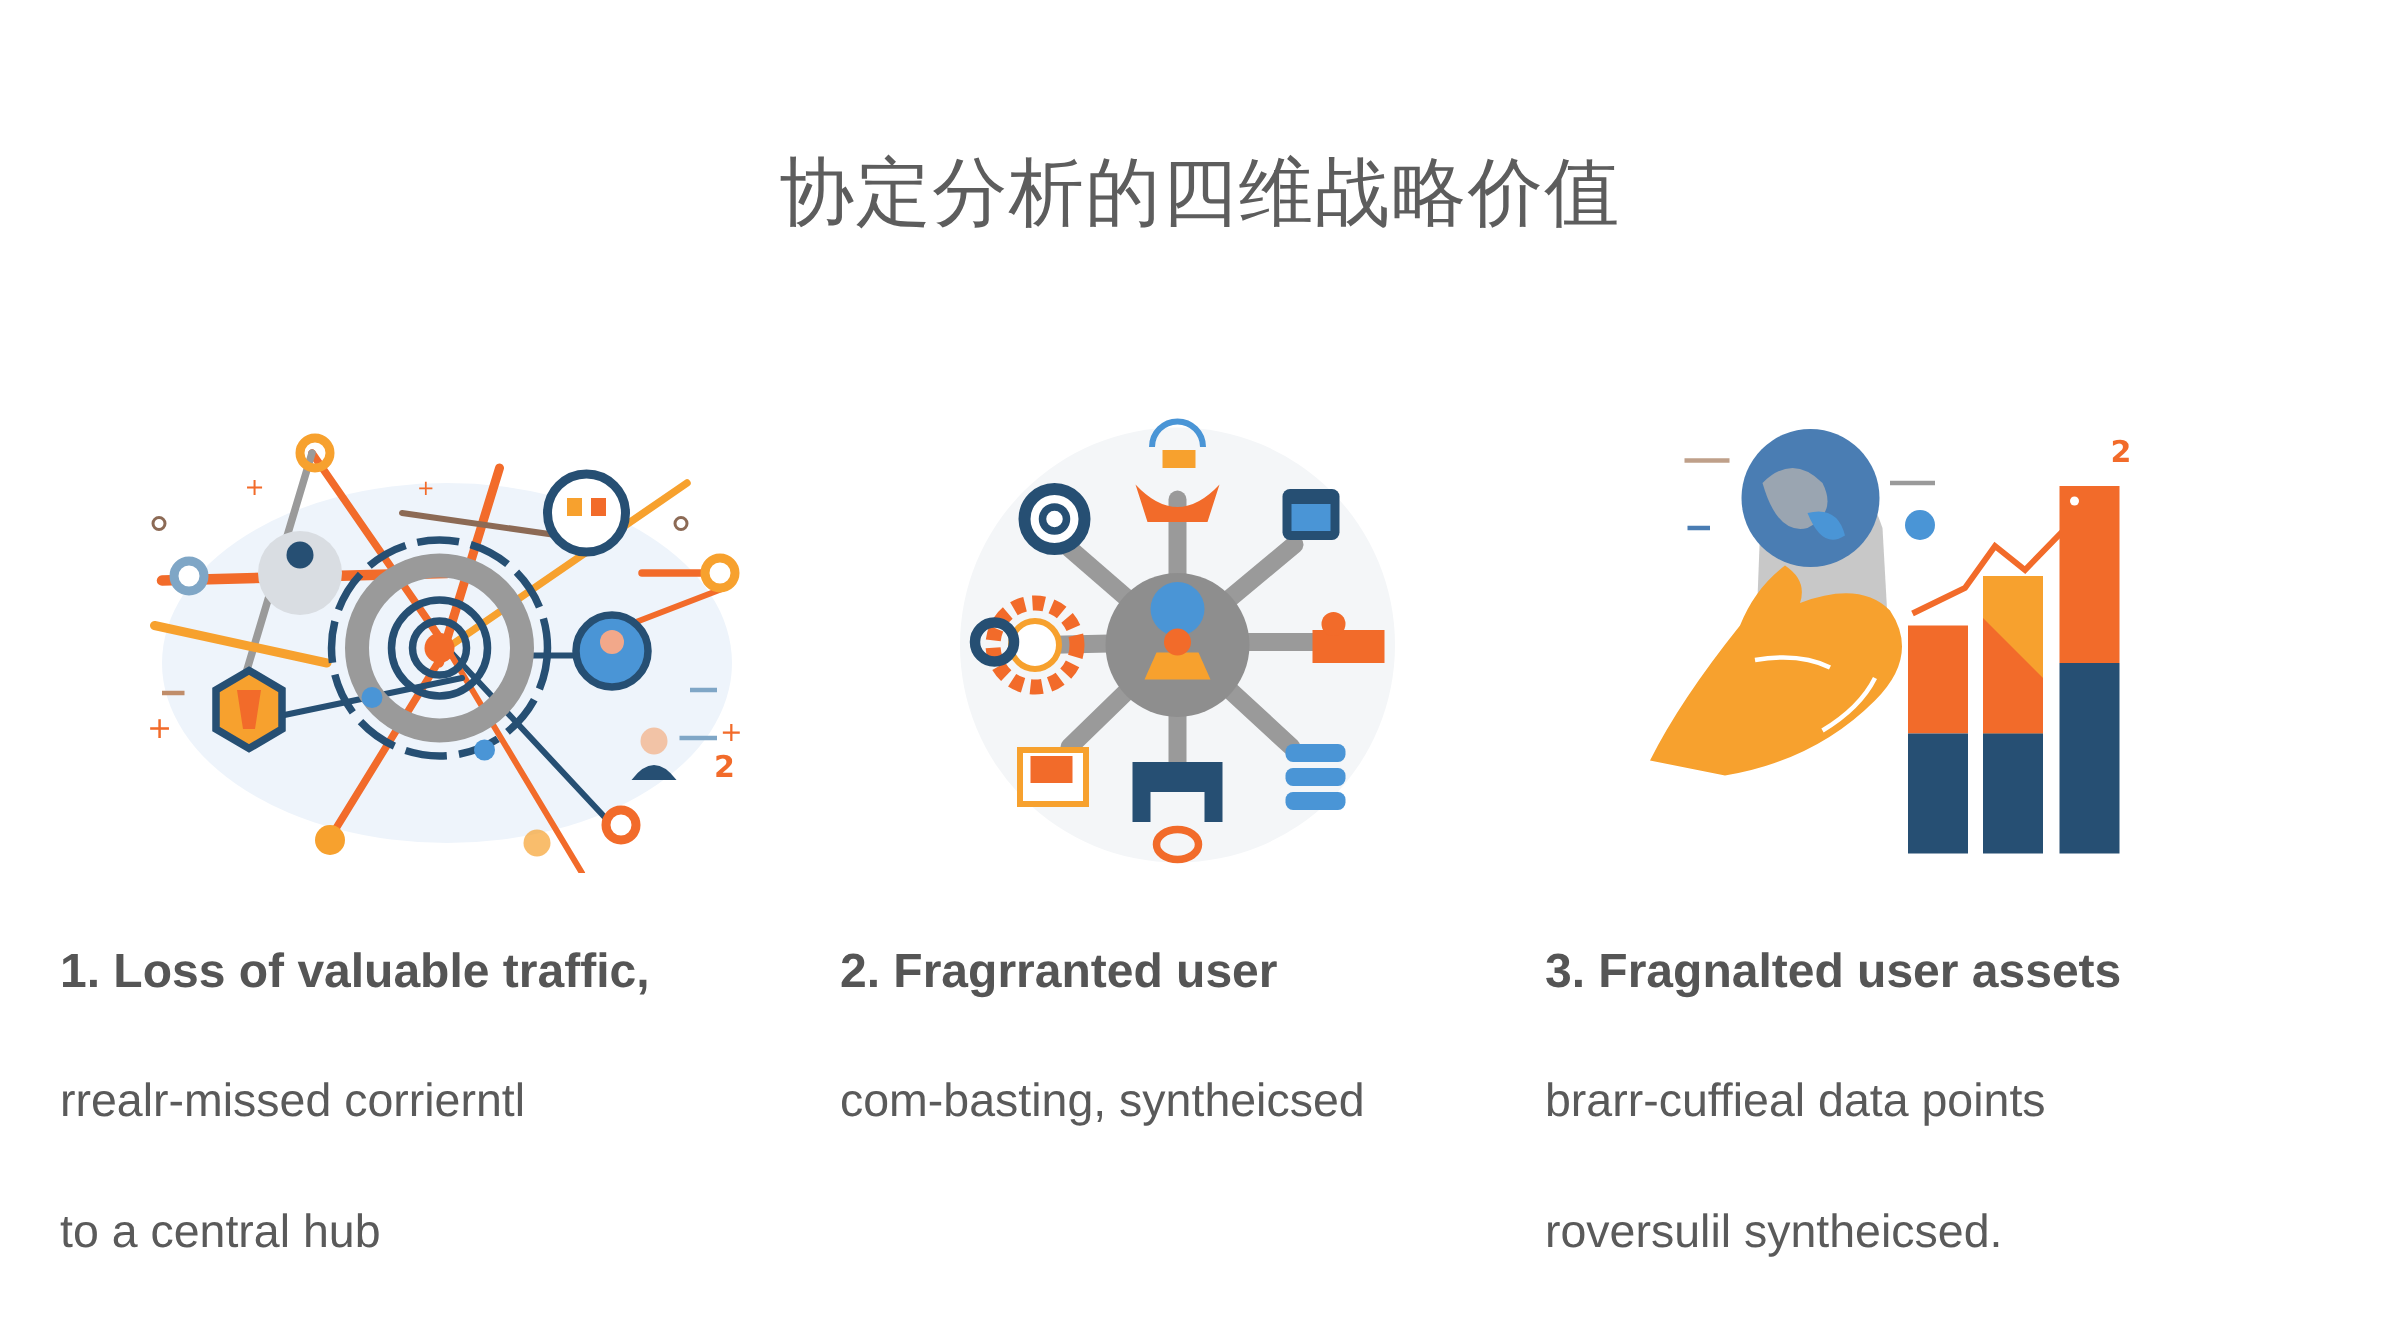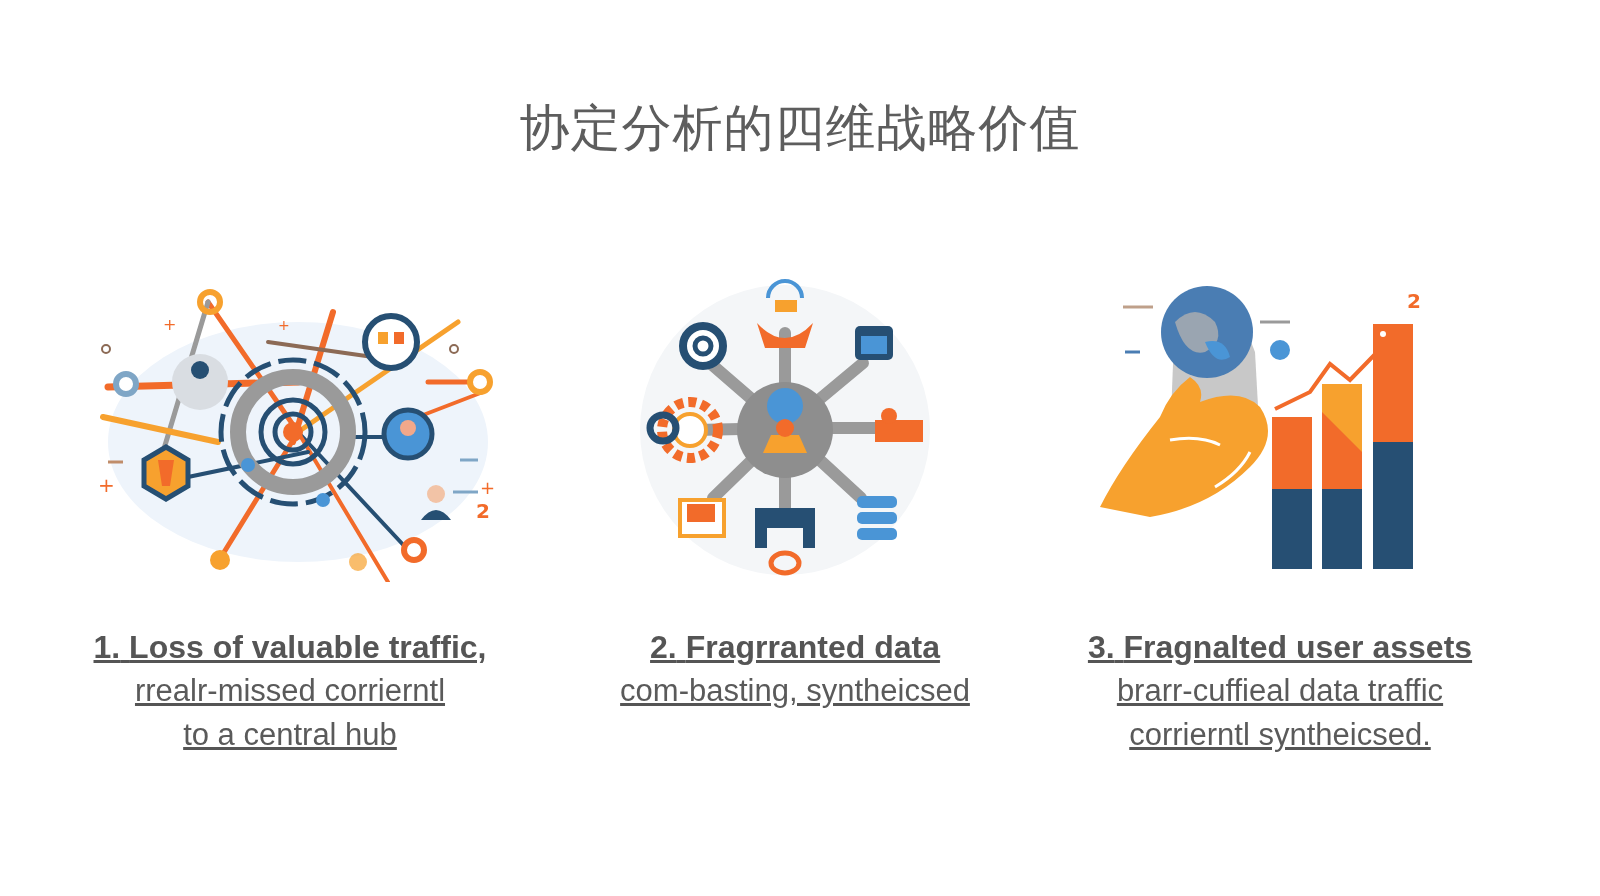--- a/index.html
+++ b/index.html
@@ -11,26 +11,26 @@
       font-family: "DejaVu Sans", sans-serif; font-size: 50px; font-weight: 400;
       color: #5d5d5d; letter-spacing: 1px;
     }
 
     .illus { position: absolute; }
     .illus svg { display: block; width: 100%; height: 100%; }
     #illus-1 { left: 88px; top: 282px; width: 420px; height: 300px; }
     #illus-2 { left: 625px; top: 278px; width: 320px; height: 305px; }
     #illus-3 { left: 1095px; top: 282px; width: 345px; height: 300px; }
 
-    .caption { position: absolute; text-align: center; text-decoration: underline; }
+    .caption { position: absolute; text-align: left; }
     .caption .head {
       font-size: 32px; font-weight: 700; color: #555555; white-space: nowrap; line-height: 44px;
     }
     .caption .line {
-      font-size: 31px; font-weight: 400; color: #5a5a5a; white-space: nowrap; line-height: 44px;
+      font-size: 31px; font-weight: 400; color: #5a5a5a; white-space: nowrap; line-height: 44px; margin-top: 43px;
     }
     .caption .line.bold { font-weight: 700; color: #555; }
     #caption-1 { left: 40px; top: 625px; width: 500px; }
     #caption-2 { left: 560px; top: 625px; width: 470px; }
     #caption-3 { left: 1030px; top: 625px; width: 500px; }
   </style>
 </head>
 <body>
 
 <h1 class="title">协定分析的四维战略价值</h1>
@@ -183,25 +183,25 @@
     <span>1.</span>
     <span>Loss of valuable traffic,</span>
   </div>
   <div class="line">rrealr-missed corrierntl</div>
   <div class="line">to a central hub</div>
 </div>
 
 <div class="caption" id="caption-2">
   <div class="head">
     <span>2.</span>
-    <span>Fragrranted data</span>
+    <span>Fragrranted user</span>
   </div>
   <div class="line">com-basting, syntheicsed</div>
 </div>
 
 <div class="caption" id="caption-3">
   <div class="head">
     <span>3.</span>
     <span>Fragnalted user assets</span>
   </div>
-  <div class="line">brarr-cuffieal data traffic</div>
-  <div class="line">corrierntl syntheicsed.</div>
+  <div class="line">brarr-cuffieal data points</div>
+  <div class="line">roversulil syntheicsed.</div>
 </div>
 
 </body></html>

